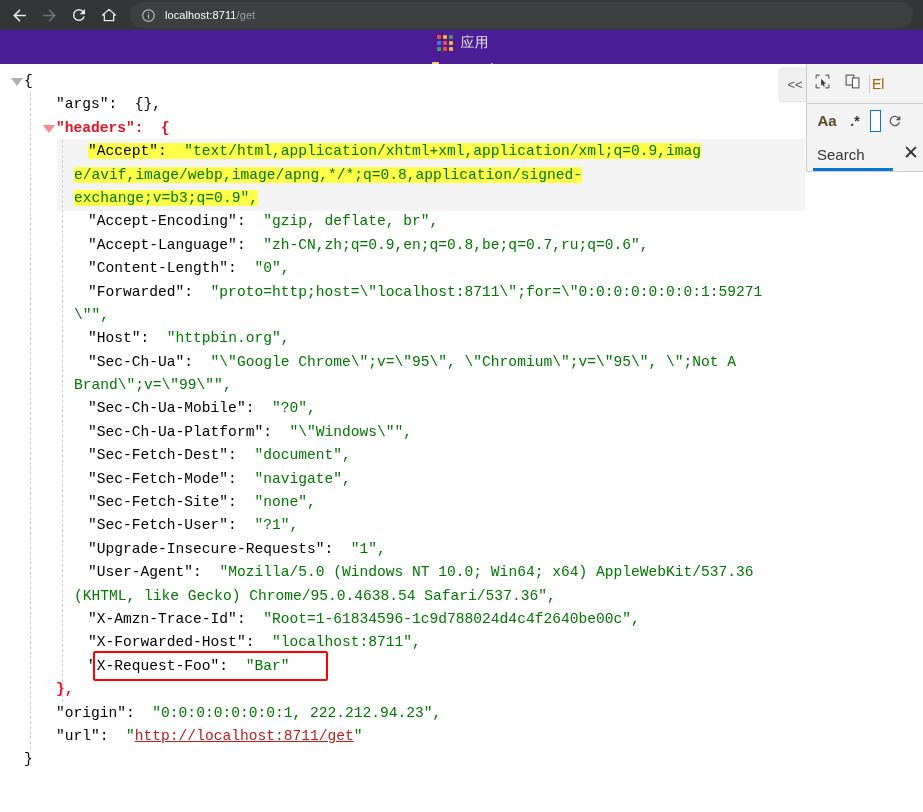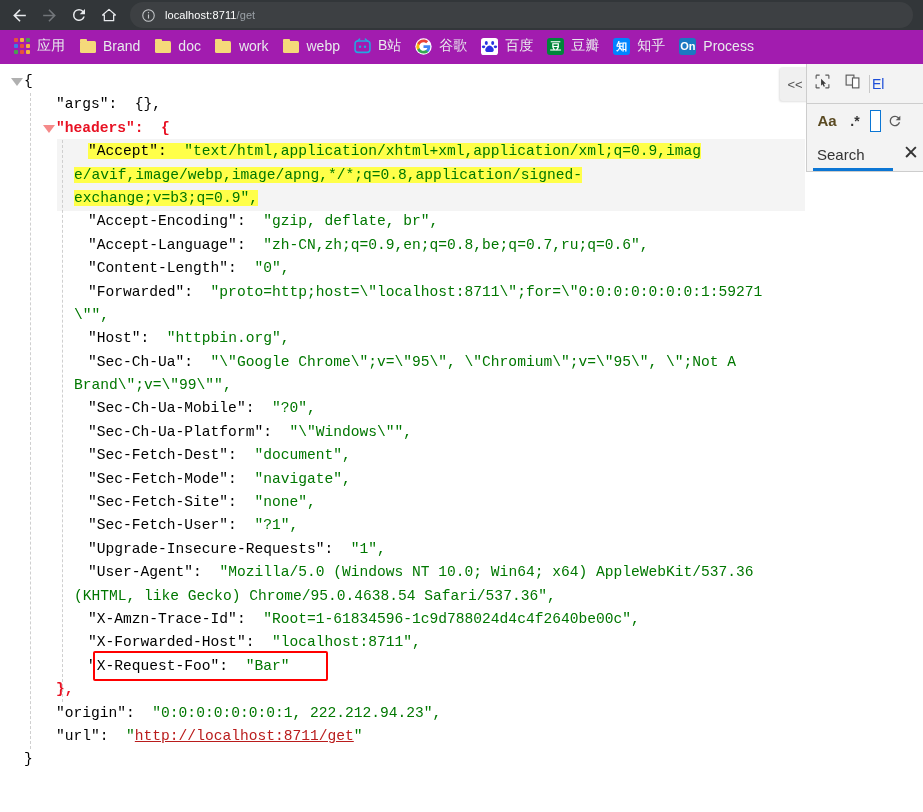--- a/index.html
+++ b/index.html
@@ -47,24 +47,25 @@
     white-space: nowrap;
     letter-spacing: .1px;
   }
   .url-text .host { color: #ffffff; }
 
   
   .bookmarks-row {
     height: 34px;
     display: flex;
     align-items: center;
-    background: #a21caf;
+    background: #4c1d95;
     padding: 0 4px 2px 6px;
     overflow: hidden;
     white-space: nowrap;
+    flex-direction: column;
   }
   .bm {
     display: flex; align-items: center;
     height: 26px;
     padding: 0 7px;
     border-radius: 4px;
     flex: 0 0 auto;
   }
   .bm-label {
     font-size: 14px;
@@ -175,21 +176,21 @@
     width: 30px; height: 34px;
     background: #f0f0f0;
     border-radius: 3px 0 0 3px;
     display: flex; align-items: center; justify-content: center;
     color: #555; font-size: 13px;
     font-family: "Liberation Sans", sans-serif;
     box-shadow: -1px 1px 2px rgba(0,0,0,.12);
   }
   .dt-icon-btn { width: 30px; height: 30px; display:flex; align-items:center; justify-content:center; }
   .dt-sep { width:1px; height:18px; background:#c8c8c8; margin: 0 2px; }
-  .dt-e { font-size:14px; color:#1d4ed8; font-family:"Liberation Sans", sans-serif; }
+  .dt-e { font-size:14px; color:#a16207; font-family:"Liberation Sans", sans-serif; }
 
   #find-panel {
     position: absolute;
     left: 806px; top: 40px;
     width: 117px; height: 68px;
     background: #f3f3f3;
     border-left: 1px solid #cdcdcd;
     border-bottom: 1px solid #cdcdcd;
   }
   #find-row1 {

